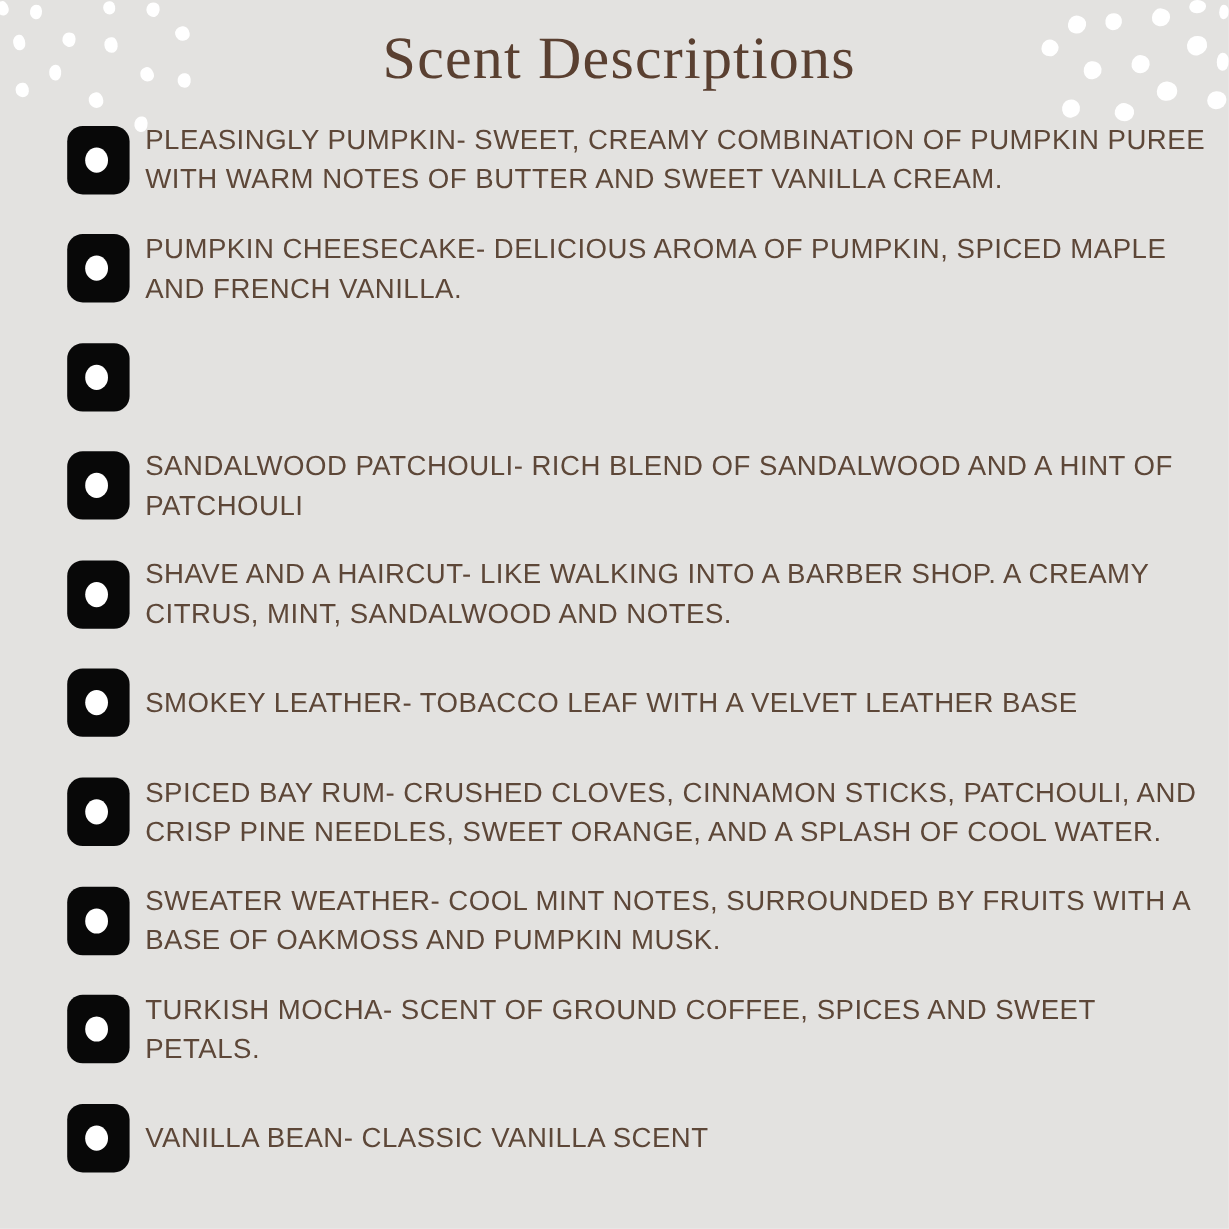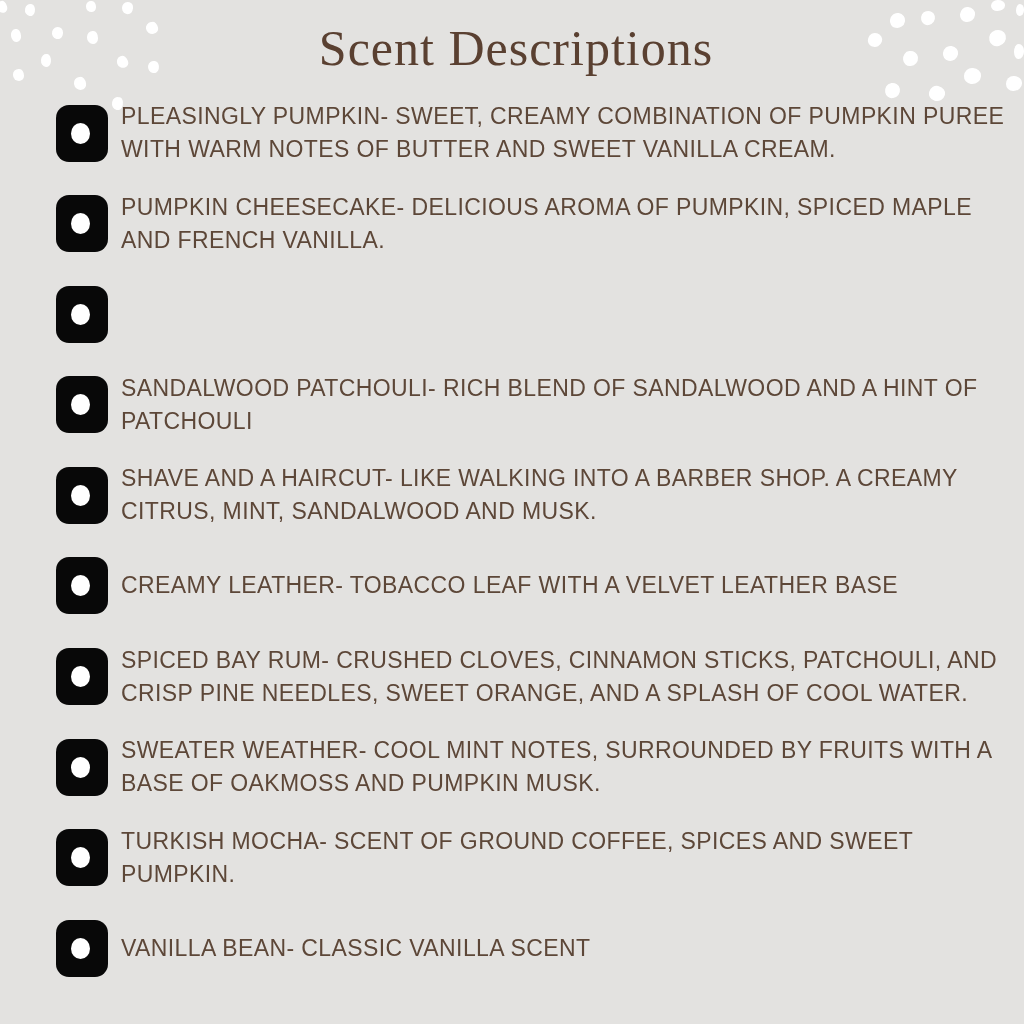--- a/index.html
+++ b/index.html
@@ -151,29 +151,29 @@
           <div>SANDALWOOD PATCHOULI- RICH BLEND OF SANDALWOOD AND A HINT OF</div>
           <div>PATCHOULI</div>
         </div>
       </div>
       <div class="row">
         <span class="bullet">
           <span class="bdot"></span>
         </span>
         <div class="text">
           <div>SHAVE AND A HAIRCUT- LIKE WALKING INTO A BARBER SHOP. A CREAMY</div>
-          <div>CITRUS, MINT, SANDALWOOD AND MUSK.</div>
-        </div>
-      </div>
-      <div class="row">
-        <span class="bullet">
-          <span class="bdot"></span>
-        </span>
-        <div class="text">
-          <div>CREAMY LEATHER- TOBACCO LEAF WITH A VELVET LEATHER BASE</div>
+          <div>CITRUS, MINT, SANDALWOOD AND NOTES.</div>
+        </div>
+      </div>
+      <div class="row">
+        <span class="bullet">
+          <span class="bdot"></span>
+        </span>
+        <div class="text">
+          <div>SMOKEY LEATHER- TOBACCO LEAF WITH A VELVET LEATHER BASE</div>
         </div>
       </div>
       <div class="row">
         <span class="bullet">
           <span class="bdot"></span>
         </span>
         <div class="text">
           <div>SPICED BAY RUM- CRUSHED CLOVES, CINNAMON STICKS, PATCHOULI, AND</div>
           <div>CRISP PINE NEEDLES, SWEET ORANGE, AND A SPLASH OF COOL WATER.</div>
         </div>
@@ -186,21 +186,21 @@
           <div>SWEATER WEATHER- COOL MINT NOTES, SURROUNDED BY FRUITS WITH A</div>
           <div>BASE OF OAKMOSS AND PUMPKIN MUSK.</div>
         </div>
       </div>
       <div class="row">
         <span class="bullet">
           <span class="bdot"></span>
         </span>
         <div class="text">
           <div>TURKISH MOCHA- SCENT OF GROUND COFFEE, SPICES AND SWEET</div>
-          <div>PUMPKIN.</div>
+          <div>PETALS.</div>
         </div>
       </div>
       <div class="row">
         <span class="bullet">
           <span class="bdot"></span>
         </span>
         <div class="text">
           <div>VANILLA BEAN- CLASSIC VANILLA SCENT</div>
         </div>
       </div>

